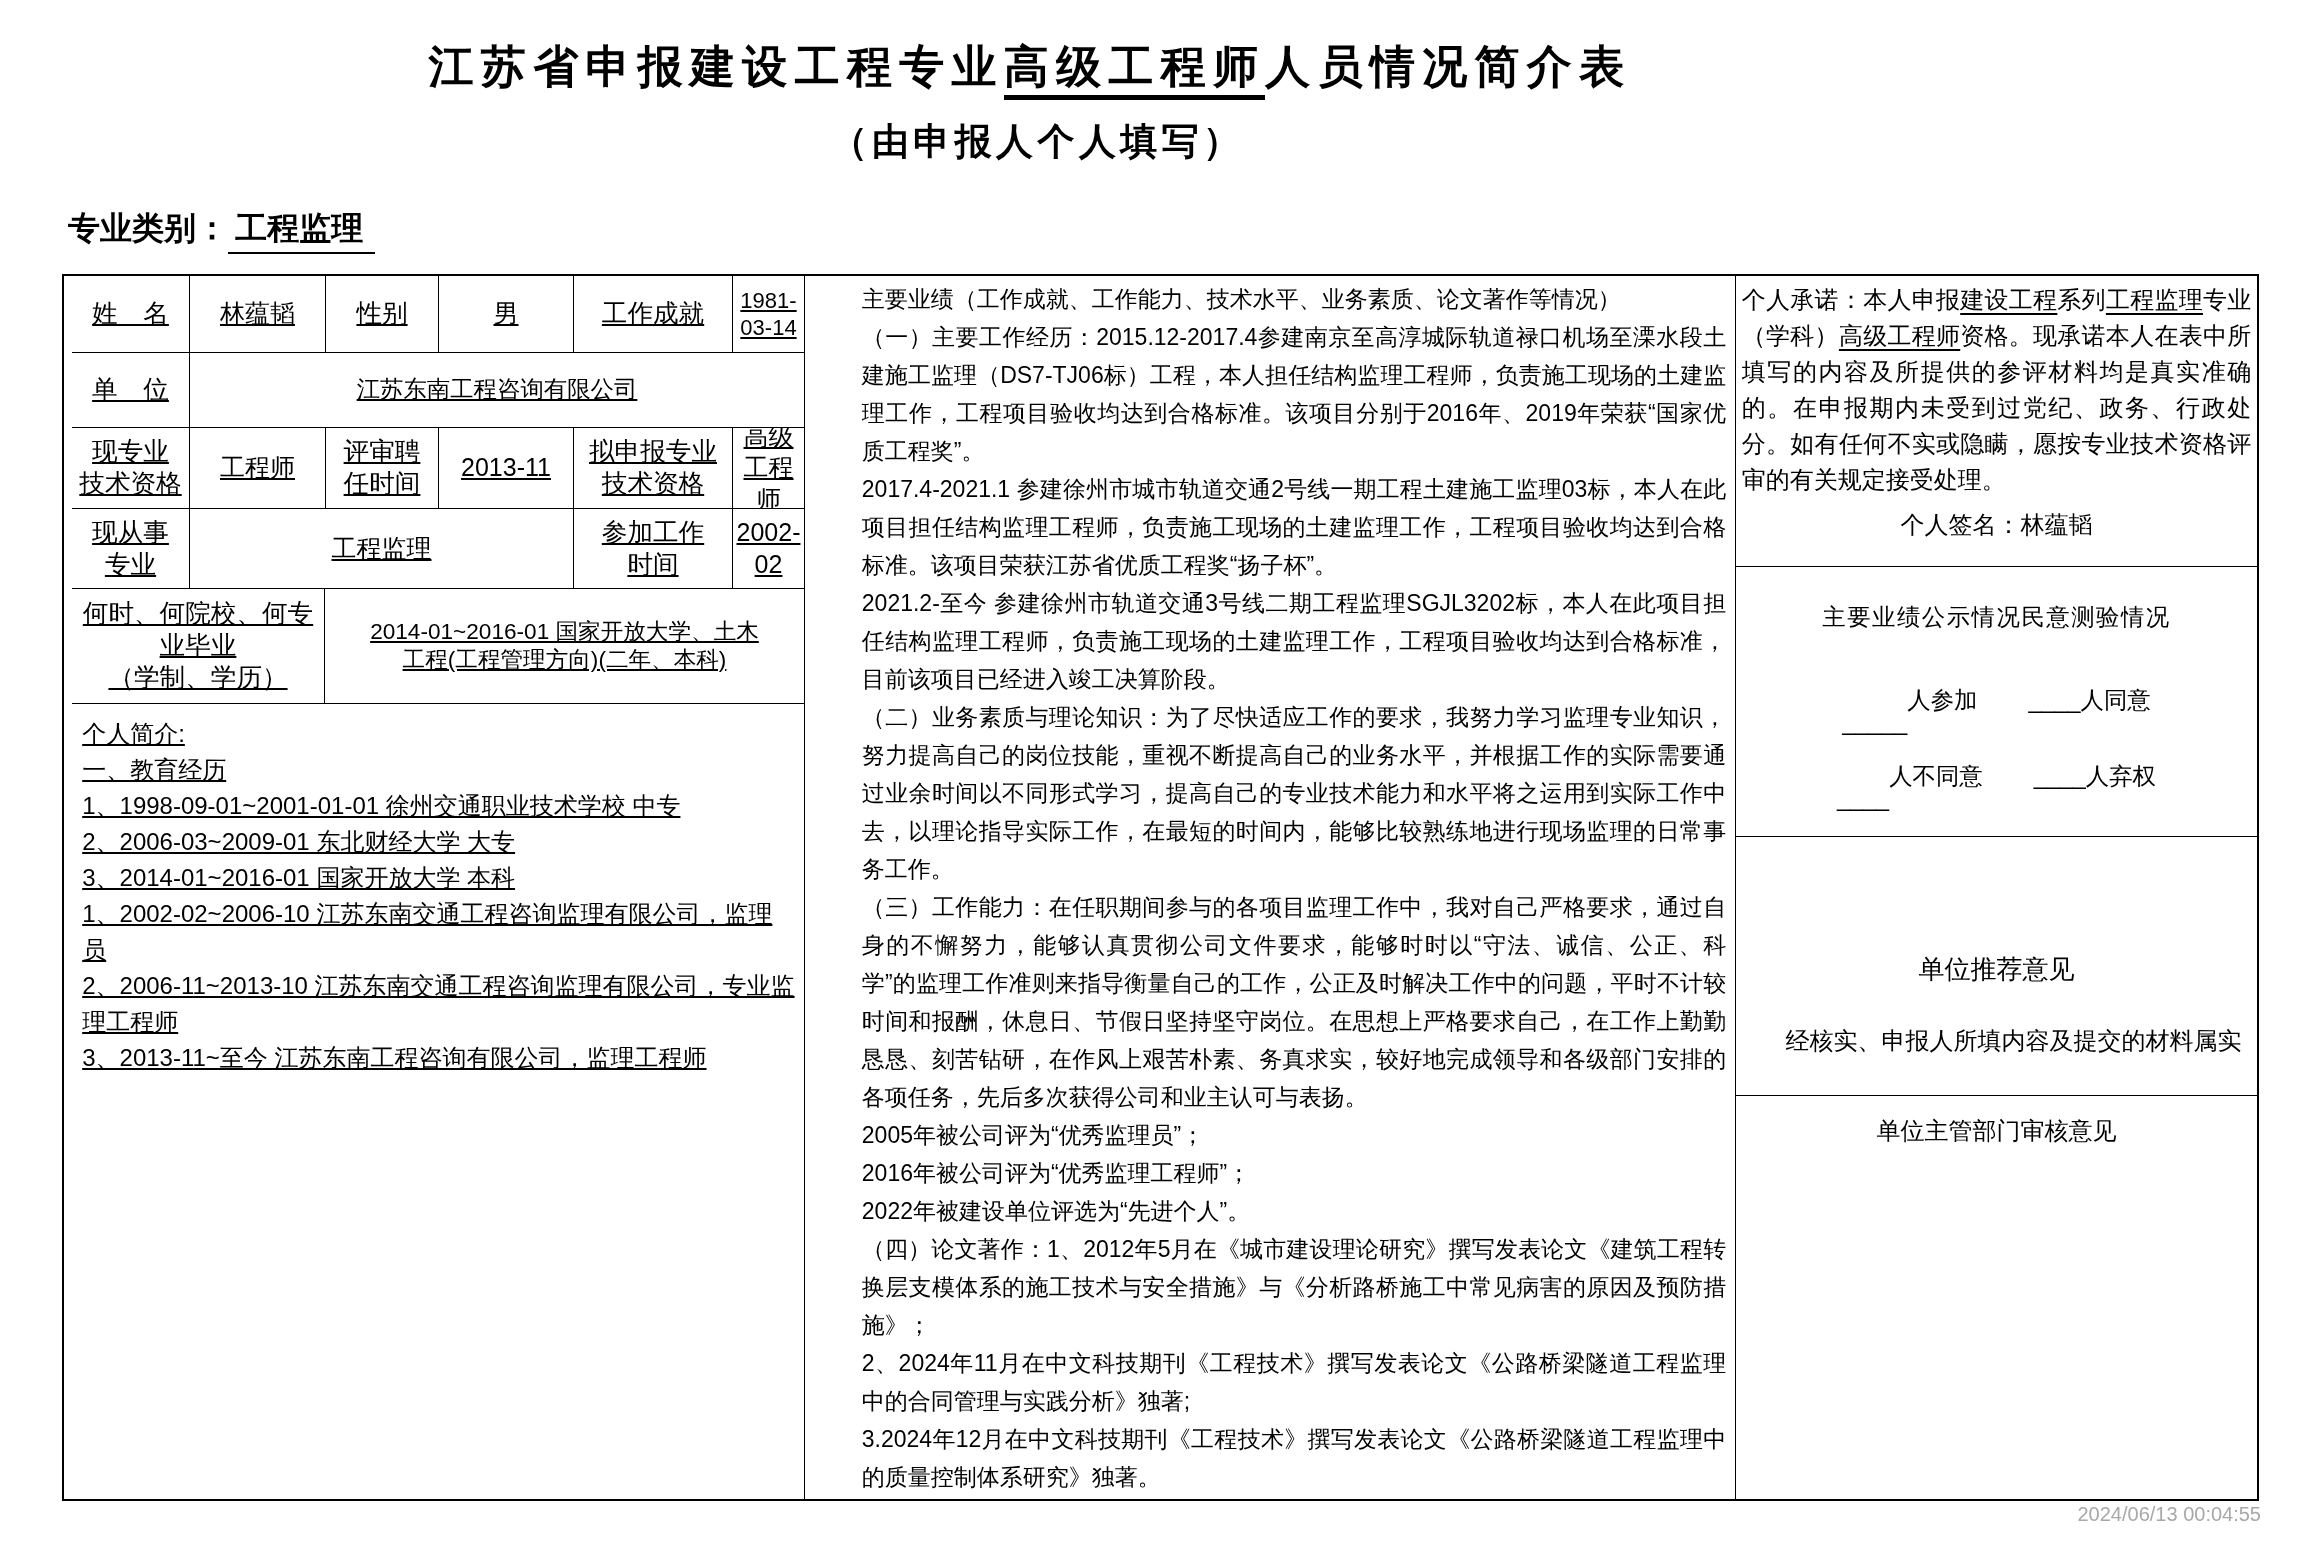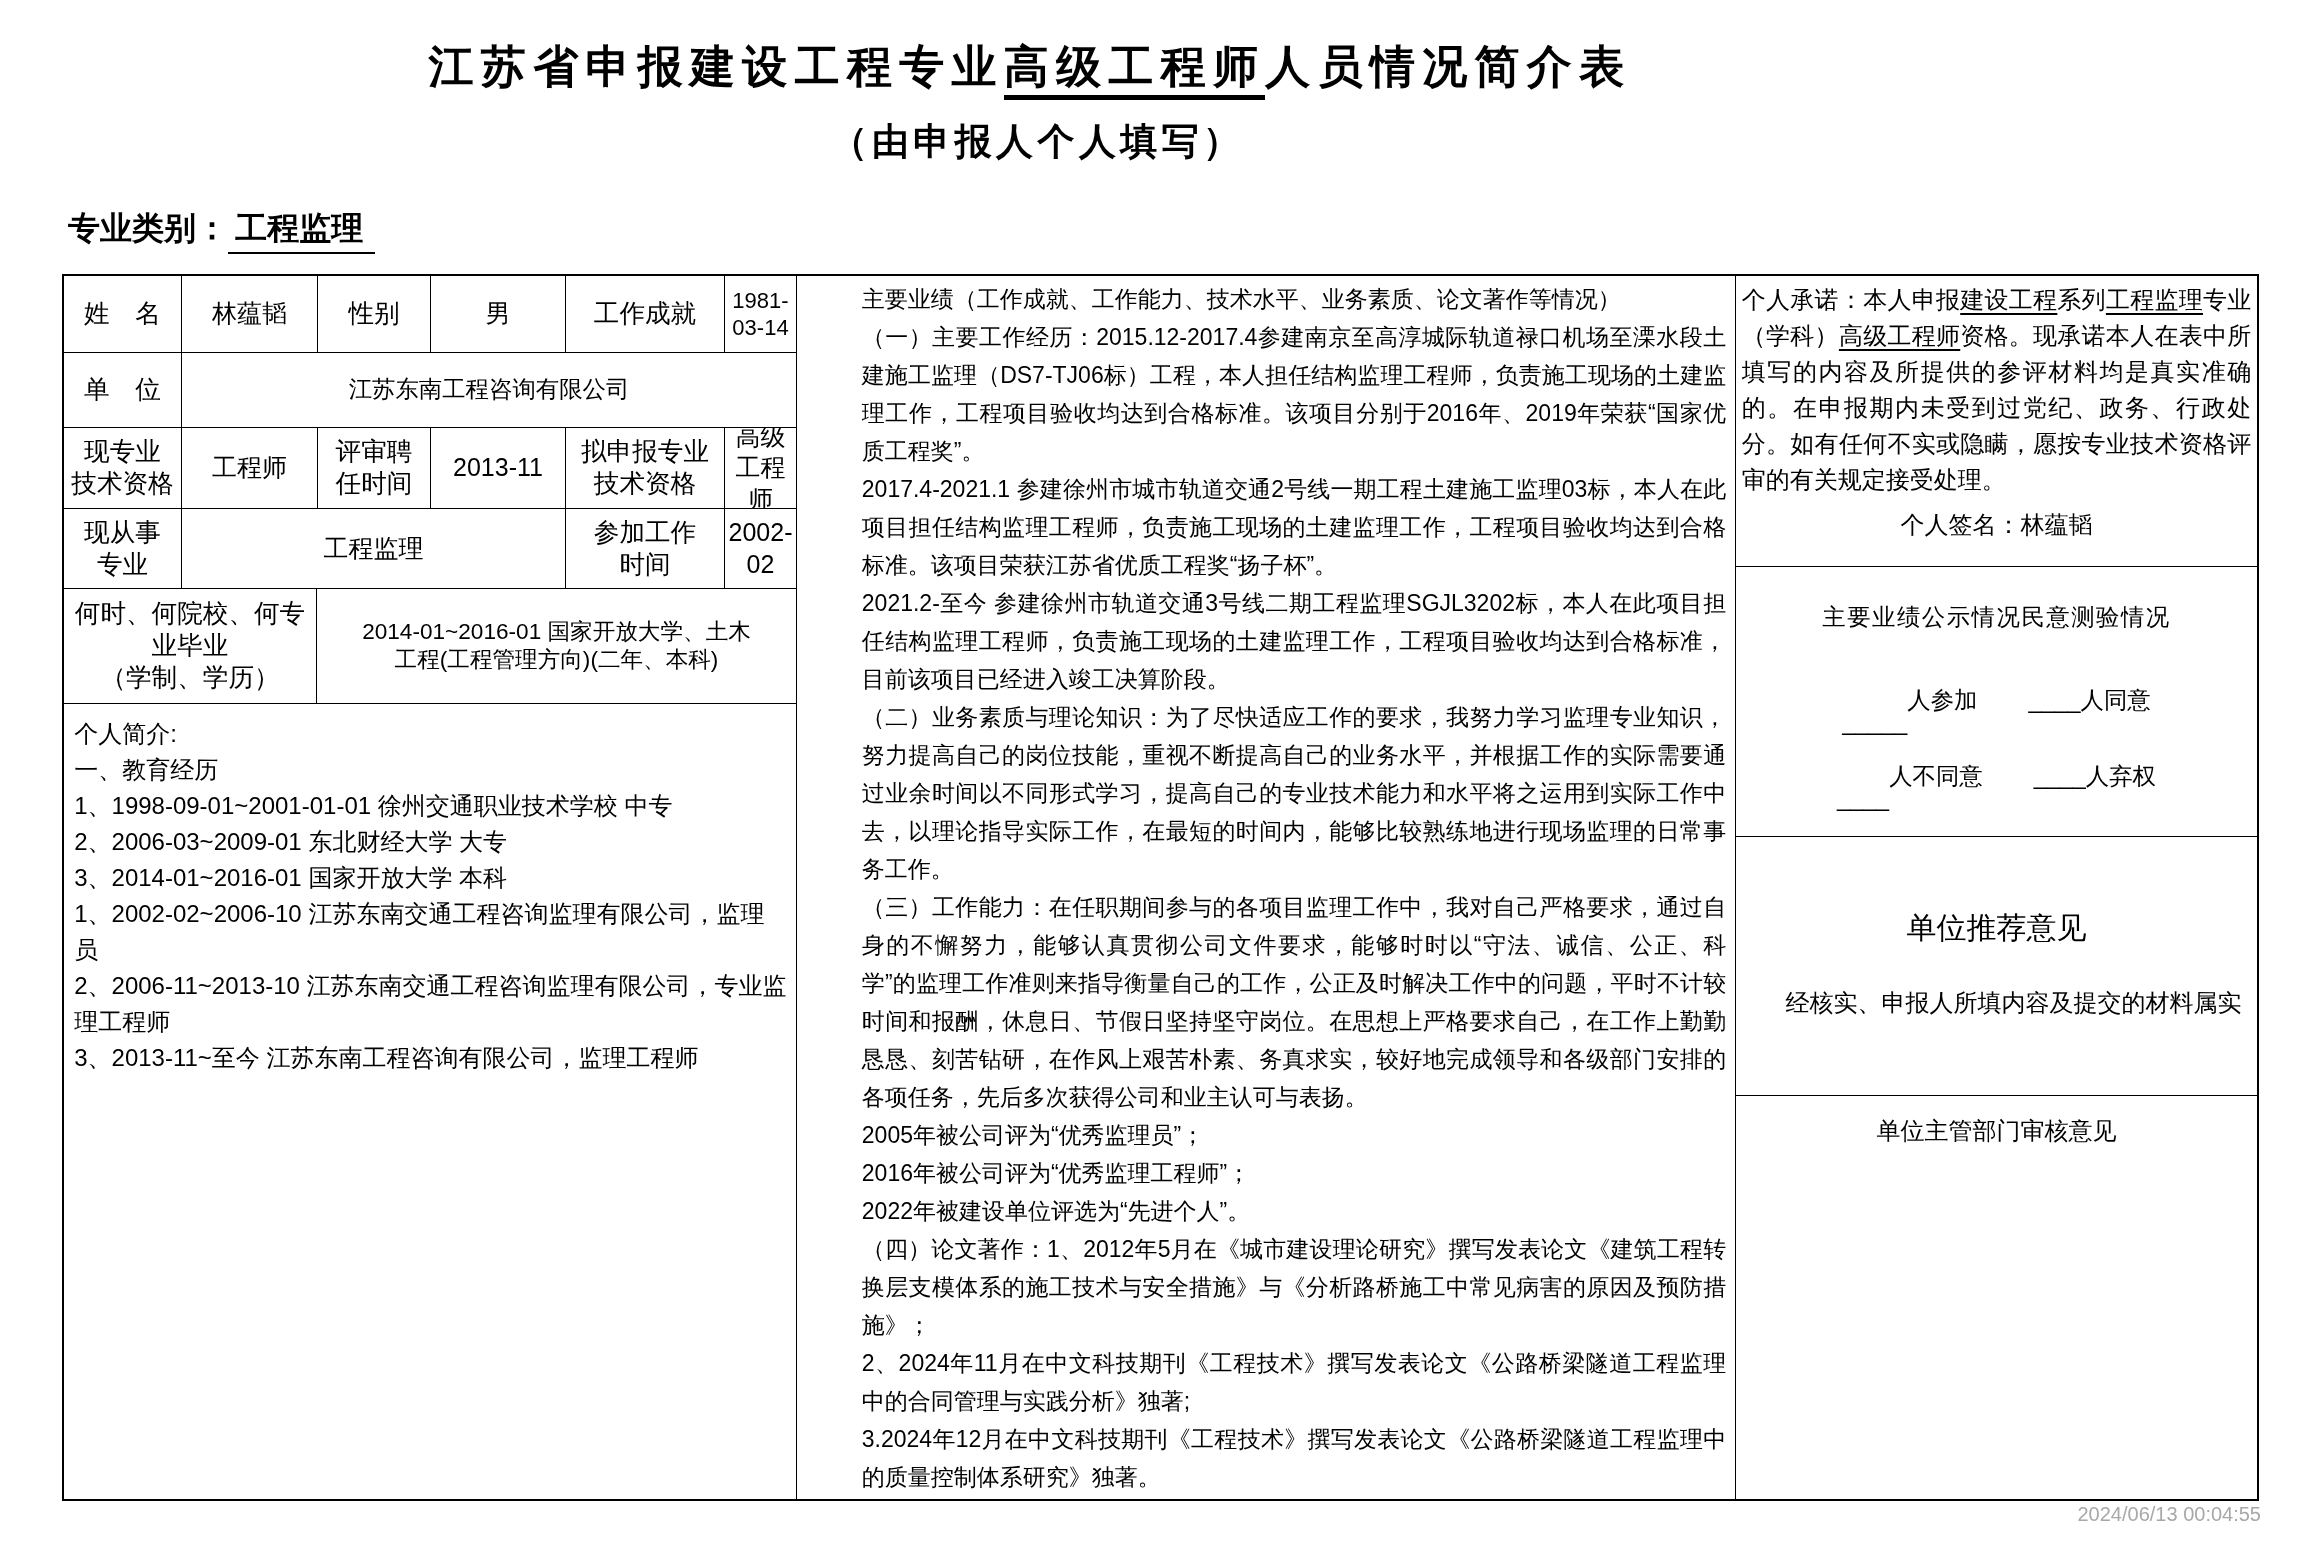--- a/index.html
+++ b/index.html
@@ -12,21 +12,21 @@
   .title .tu{border-bottom:5.1px solid #000;padding-bottom:2.9px;}
   .subtitle{position:absolute;left:0;top:117px;width:2075px;text-align:center;
             font-size:37px;font-weight:bold;letter-spacing:4.4px;}
   .category{position:absolute;left:68px;top:207px;font-size:32px;font-weight:bold;}
   .category .cu{border-bottom:2.9px solid #000;padding:0 11.7px 5.8px 7.3px;}
 
   
   #tbl{position:absolute;left:62px;top:274px;width:2197px;height:1227px;
        border:2.2px solid #000;box-sizing:border-box;}
   .col{position:absolute;top:0;height:100%;box-sizing:border-box;display:flex;flex-direction:column;}
-  #colA{left:0;width:733px;border-right:1.5px solid #000;}
+  #colA{left:8px;width:733px;border-right:1.5px solid #000;text-decoration:underline;}
   #colB{left:789px;width:883px;border-right:1.5px solid #000;padding:4.4px 8.8px 0 8.8px;}
   #colC{left:1672px;right:0;}
 
   .row{display:flex;flex:none;border-bottom:1.5px solid #000;box-sizing:border-box;}
   .r1{height:77px}.r2{height:75px}.r3{height:81px}.r4{height:80px}.r5{height:115px}
   .r6{flex:1;border-bottom:none;display:block;padding:11.7px 8.8px 0 10.2px;}
 
   .cell{box-sizing:border-box;border-right:1.5px solid #000;display:flex;
         align-items:center;justify-content:center;text-align:center;
         white-space:pre-line;overflow:hidden;line-height:1.25;}
@@ -53,21 +53,21 @@
   #rc4{flex:1;border-bottom:none;}
   #promise-text{font-size:24px;line-height:36px;text-align:justify;word-break:break-all;}
   .useg{text-decoration:underline;text-underline-offset:5.1px;text-decoration-thickness:1.5px;}
   .sigline{text-align:center;margin-top:11.7px;font-size:24px;}
   .survey-title{margin-top:34px;font-size:23.4px;letter-spacing:1.5px;}
   .srow{font-size:23.4px;}
   .srow1{margin-top:51px;}
   .srow2{margin-top:44px;}
   .dip{position:relative;top:22px;}
   .sp{display:inline-block;width:51px;}
-  .rec-title{text-align:center;margin-top:71px;font-size:30px;}
+  .rec-title{text-align:center;margin-top:115px;font-size:26px;}
   .rec-body{margin-top:38px;font-size:24px;text-align:left;padding:0 1.5px;word-break:break-all;margin-left:48px;}
   .rev-title{text-align:center;margin-top:19px;font-size:24px;}
 
   .timestamp{position:absolute;top:1503px;right:58px;font-size:20px;color:#a8a8a8;}
 </style>
 </head>
 <body>
 
 <div id="doc">
 

